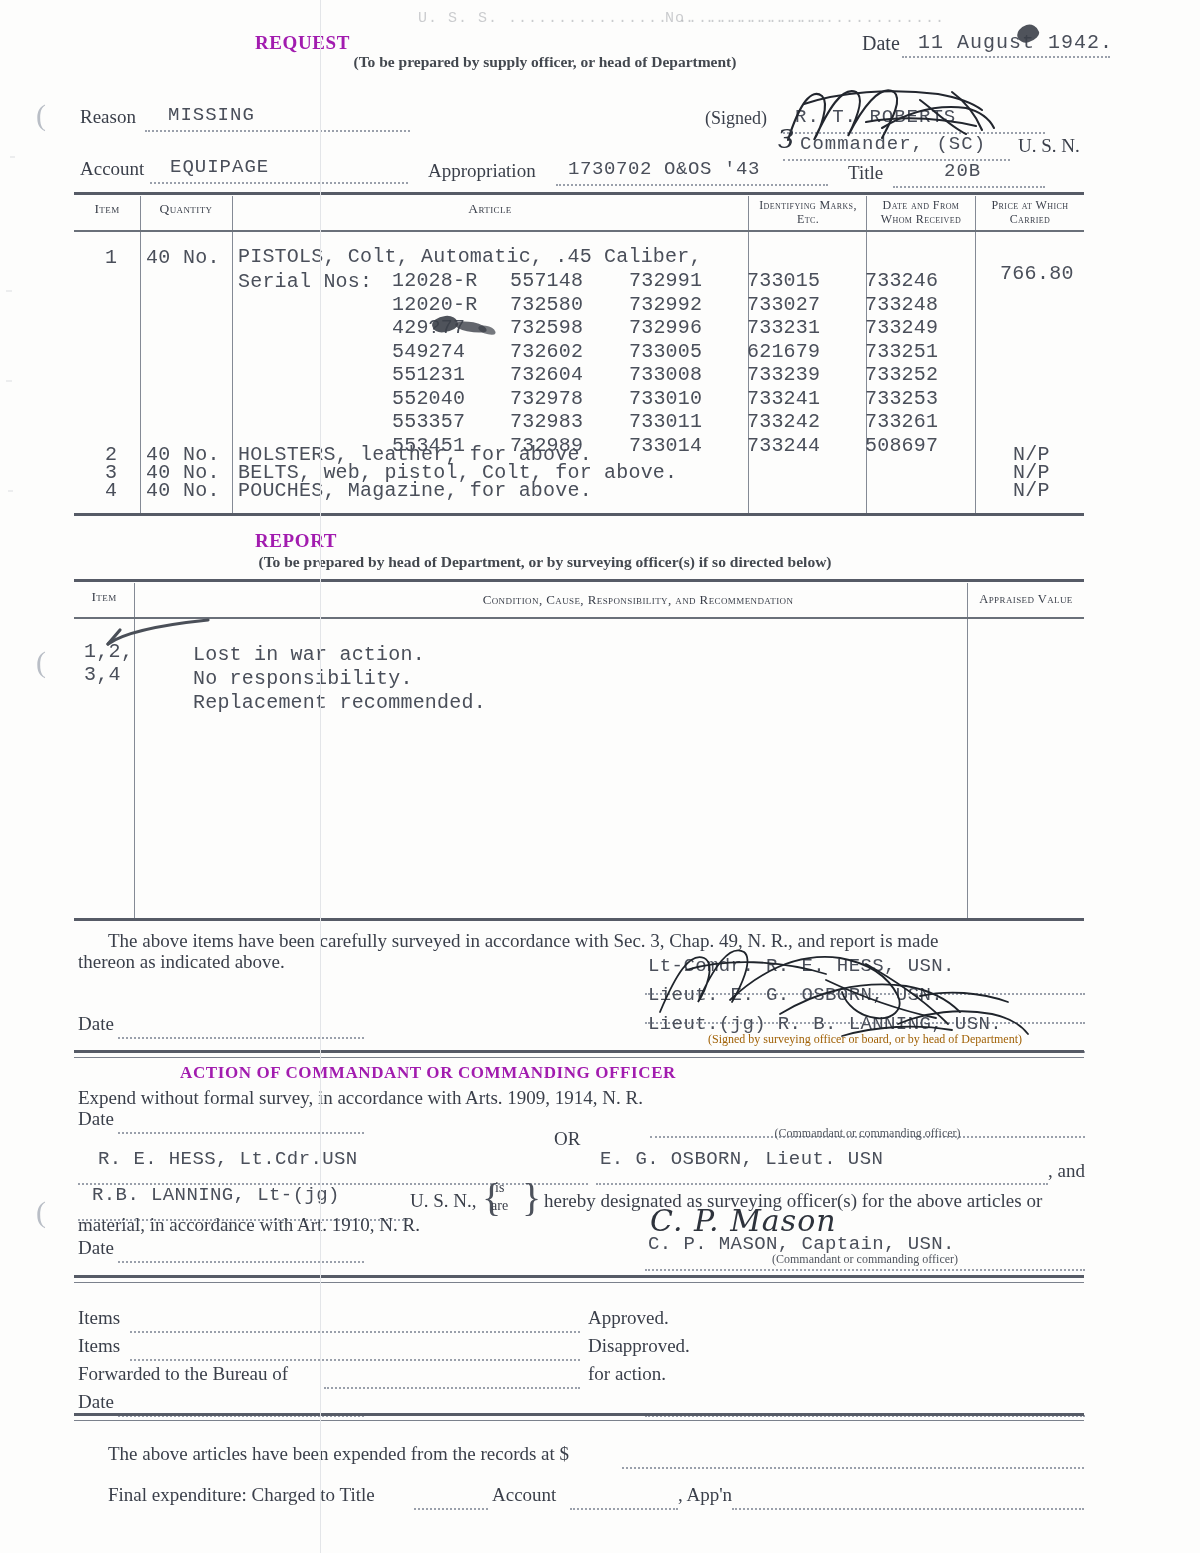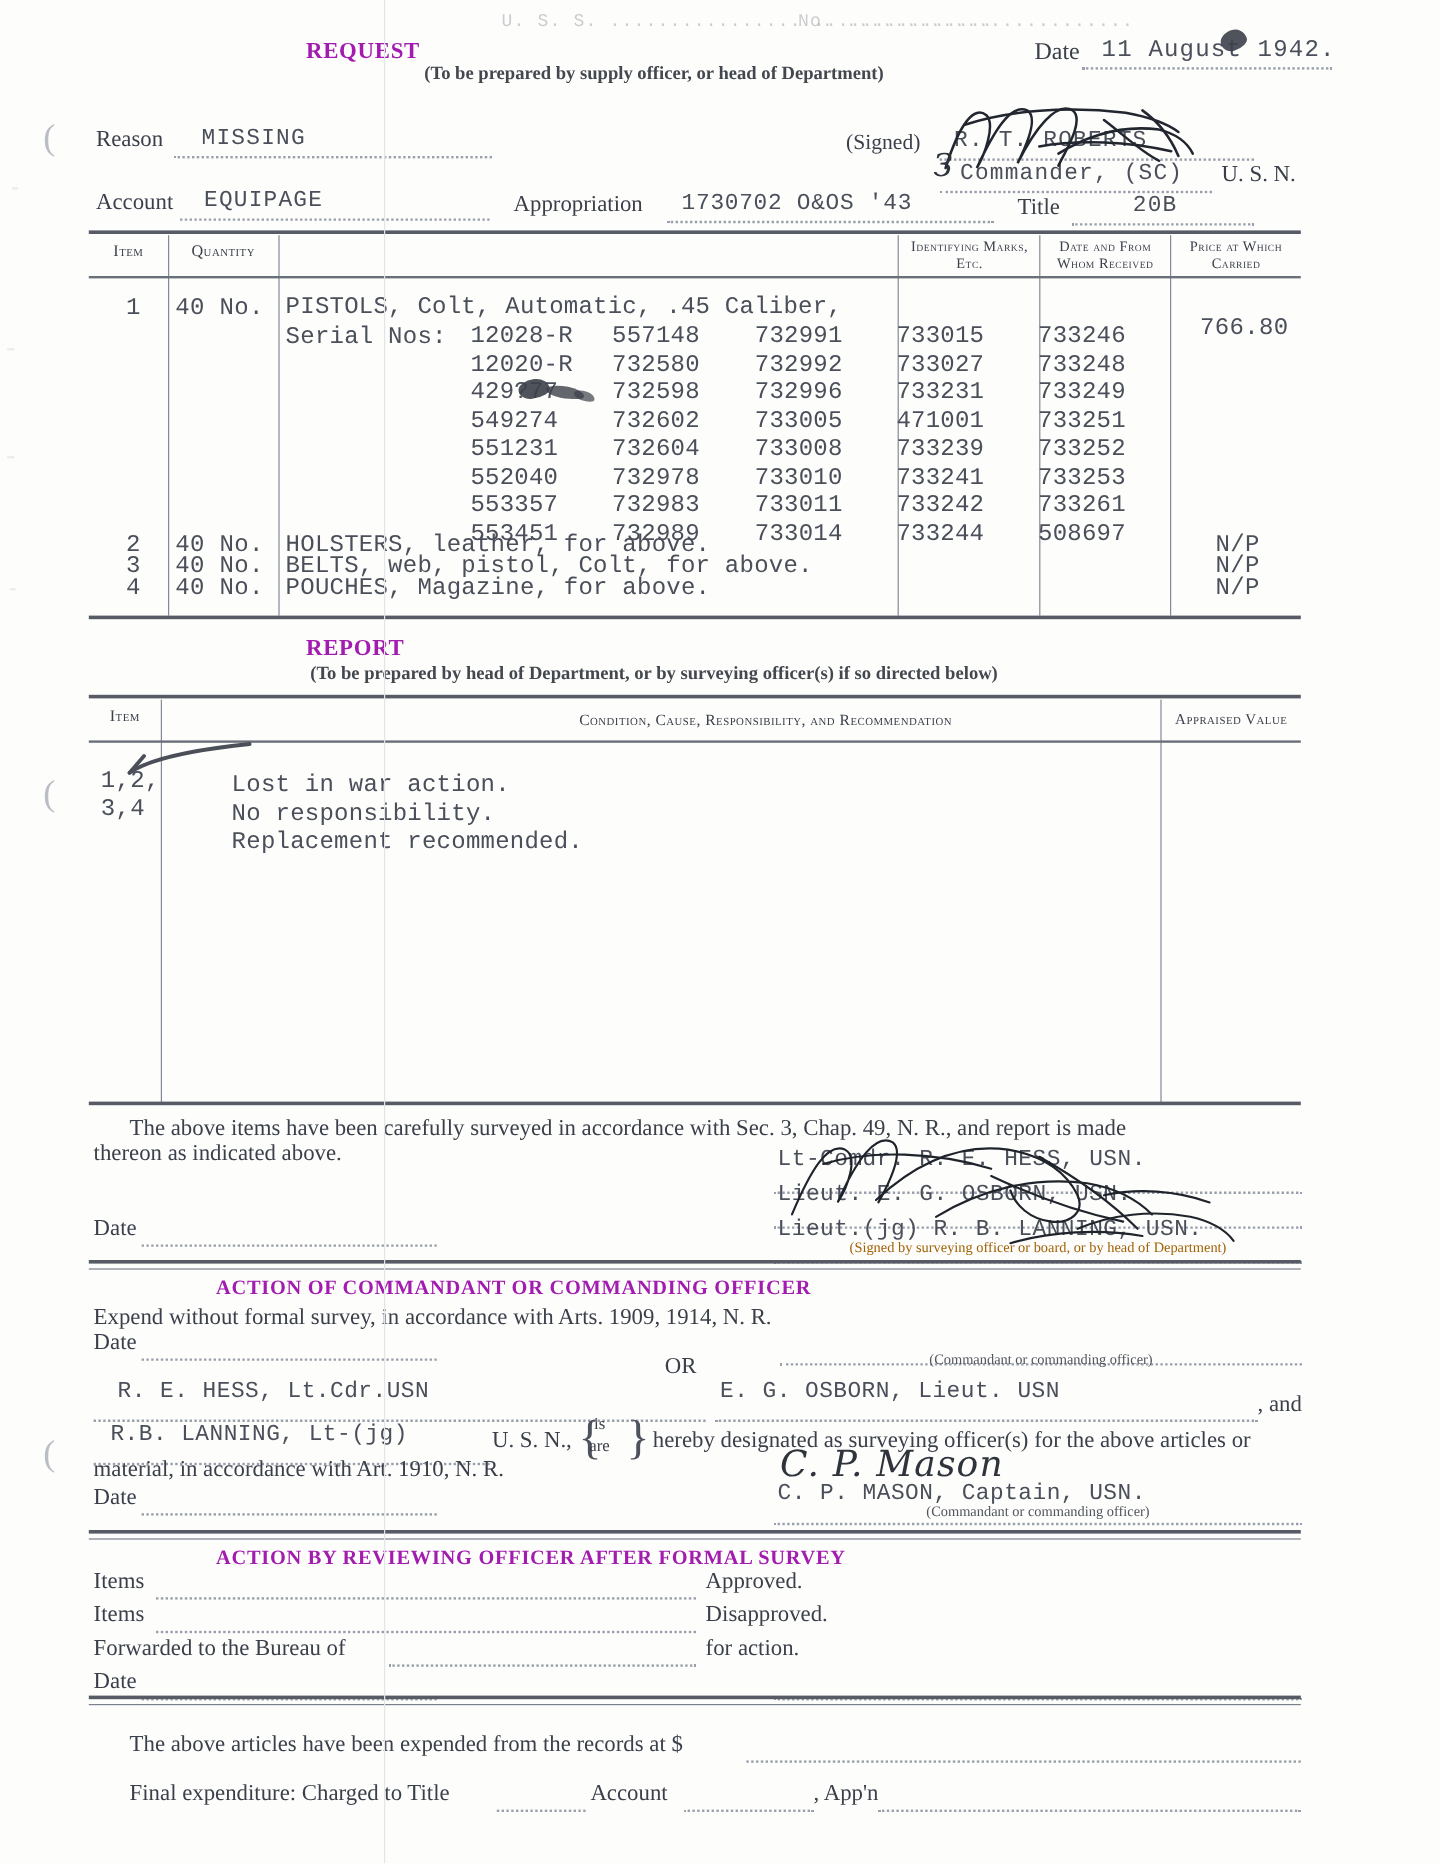--- a/index.html
+++ b/index.html
@@ -141,20 +141,21 @@
   <div class="hr-thick" style="left:74px; top:192px; width:1010px;"></div>
 
   <div class="vr" style="left:140px; top:196px; height:317px;"></div>
   <div class="vr" style="left:232px; top:196px; height:317px;"></div>
   <div class="vr" style="left:748px; top:196px; height:317px;"></div>
   <div class="vr" style="left:866px; top:196px; height:317px;"></div>
   <div class="vr" style="left:975px; top:196px; height:317px;"></div>
 
   <div class="abs ctr smallcaps" style="left:76px; top:201px; width:62px; font-size:13.5px;">Item</div>
   <div class="abs ctr smallcaps" style="left:142px; top:201px; width:88px; font-size:13.5px;">Quantity</div>
+  <div class="abs ctr smallcaps" style="left:234px; top:201px; width:512px; font-size:13.5px;">Article</div>
   <div class="abs ctr smallcaps" style="left:752px; top:198px; width:112px; font-size:12px; line-height:14px;">Identifying Marks, Etc.</div>
   <div class="abs ctr smallcaps" style="left:868px; top:198px; width:106px; font-size:12px; line-height:14px;">Date and From Whom Received</div>
   <div class="abs ctr smallcaps" style="left:977px; top:198px; width:106px; font-size:12px; line-height:14px;">Price at Which Carried</div>
 
   <div class="hr-med" style="left:74px; top:230px; width:1010px;"></div>
 
   <div class="abs type" style="left:105px; top:246px; font-size:20px;">1</div>
   <div class="abs type" style="left:146px; top:246px; font-size:20px;">40 No.</div>
   <div class="abs type" style="left:238px; top:245px; font-size:20px; letter-spacing:0.2px;">PISTOLS, Colt, Automatic, .45 Caliber,</div>
   <div class="abs type" style="left:238px; top:270px; font-size:20px; letter-spacing:0.2px;">Serial Nos:</div>
@@ -181,21 +182,21 @@
       <div class="type" style="position: absolute; left: 237px; top: 23.5px; font-size: 20px; letter-spacing: 0.2px; white-space: pre;">732992</div>
       <div class="type" style="position: absolute; left: 237px; top: 47px; font-size: 20px; letter-spacing: 0.2px; white-space: pre;">732996</div>
       <div class="type" style="position: absolute; left: 237px; top: 70.5px; font-size: 20px; letter-spacing: 0.2px; white-space: pre;">733005</div>
       <div class="type" style="position: absolute; left: 237px; top: 94px; font-size: 20px; letter-spacing: 0.2px; white-space: pre;">733008</div>
       <div class="type" style="position: absolute; left: 237px; top: 117.5px; font-size: 20px; letter-spacing: 0.2px; white-space: pre;">733010</div>
       <div class="type" style="position: absolute; left: 237px; top: 141px; font-size: 20px; letter-spacing: 0.2px; white-space: pre;">733011</div>
       <div class="type" style="position: absolute; left: 237px; top: 164.5px; font-size: 20px; letter-spacing: 0.2px; white-space: pre;">733014</div>
       <div class="type" style="position: absolute; left: 355px; top: 0px; font-size: 20px; letter-spacing: 0.2px; white-space: pre;">733015</div>
       <div class="type" style="position: absolute; left: 355px; top: 23.5px; font-size: 20px; letter-spacing: 0.2px; white-space: pre;">733027</div>
       <div class="type" style="position: absolute; left: 355px; top: 47px; font-size: 20px; letter-spacing: 0.2px; white-space: pre;">733231</div>
-      <div class="type" style="position: absolute; left: 355px; top: 70.5px; font-size: 20px; letter-spacing: 0.2px; white-space: pre;">471001</div>
+      <div class="type" style="position: absolute; left: 355px; top: 70.5px; font-size: 20px; letter-spacing: 0.2px; white-space: pre;">621679</div>
       <div class="type" style="position: absolute; left: 355px; top: 94px; font-size: 20px; letter-spacing: 0.2px; white-space: pre;">733239</div>
       <div class="type" style="position: absolute; left: 355px; top: 117.5px; font-size: 20px; letter-spacing: 0.2px; white-space: pre;">733241</div>
       <div class="type" style="position: absolute; left: 355px; top: 141px; font-size: 20px; letter-spacing: 0.2px; white-space: pre;">733242</div>
       <div class="type" style="position: absolute; left: 355px; top: 164.5px; font-size: 20px; letter-spacing: 0.2px; white-space: pre;">733244</div>
       <div class="type" style="position: absolute; left: 473px; top: 0px; font-size: 20px; letter-spacing: 0.2px; white-space: pre;">733246</div>
       <div class="type" style="position: absolute; left: 473px; top: 23.5px; font-size: 20px; letter-spacing: 0.2px; white-space: pre;">733248</div>
       <div class="type" style="position: absolute; left: 473px; top: 47px; font-size: 20px; letter-spacing: 0.2px; white-space: pre;">733249</div>
       <div class="type" style="position: absolute; left: 473px; top: 70.5px; font-size: 20px; letter-spacing: 0.2px; white-space: pre;">733251</div>
       <div class="type" style="position: absolute; left: 473px; top: 94px; font-size: 20px; letter-spacing: 0.2px; white-space: pre;">733252</div>
       <div class="type" style="position: absolute; left: 473px; top: 117.5px; font-size: 20px; letter-spacing: 0.2px; white-space: pre;">733253</div>
@@ -324,21 +325,20 @@
   <div class="abs dotted" style="left:118px; top:1239px; width:246px; height:22px;"></div>
 
   <div class="abs dotted" style="left:645px; top:1249px; width:440px; height:20px;"></div>
   <div class="abs type" style="left:648px; top:1233px; font-size:19px; letter-spacing:0.4px;">C. P. MASON, Captain, USN.</div>
   <div class="hand" style="left:650px; top:1203px; font-size:30px; letter-spacing:1px;">C. P. Mason</div>
   <div class="abs ctr" style="left:645px; top:1252px; width:440px; font-size:12px; color:#50555e;">(Commandant or commanding officer)</div>
 
   <div class="hr-thick" style="left:74px; top:1275px; width:1010px;"></div>
   <div class="hr-thin" style="left:74px; top:1282px; width:1010px;"></div>
 
-  <div class="h-sec" style="left:180px; top:1288px; width:800px; font-size:17px;">ACTION BY REVIEWING OFFICER AFTER FORMAL SURVEY</div>
 
   <div class="abs serif" style="left:78px; top:1307px; font-size:19px;">Items</div>
   <div class="abs dotted" style="left:130px; top:1309px; width:450px; height:22px;"></div>
   <div class="abs serif" style="left:588px; top:1307px; font-size:19px;">Approved.</div>
 
   <div class="abs serif" style="left:78px; top:1335px; font-size:19px;">Items</div>
   <div class="abs dotted" style="left:130px; top:1337px; width:450px; height:22px;"></div>
   <div class="abs serif" style="left:588px; top:1335px; font-size:19px;">Disapproved.</div>
 
   <div class="abs serif" style="left:78px; top:1363px; font-size:19px;">Forwarded to the Bureau of</div>

